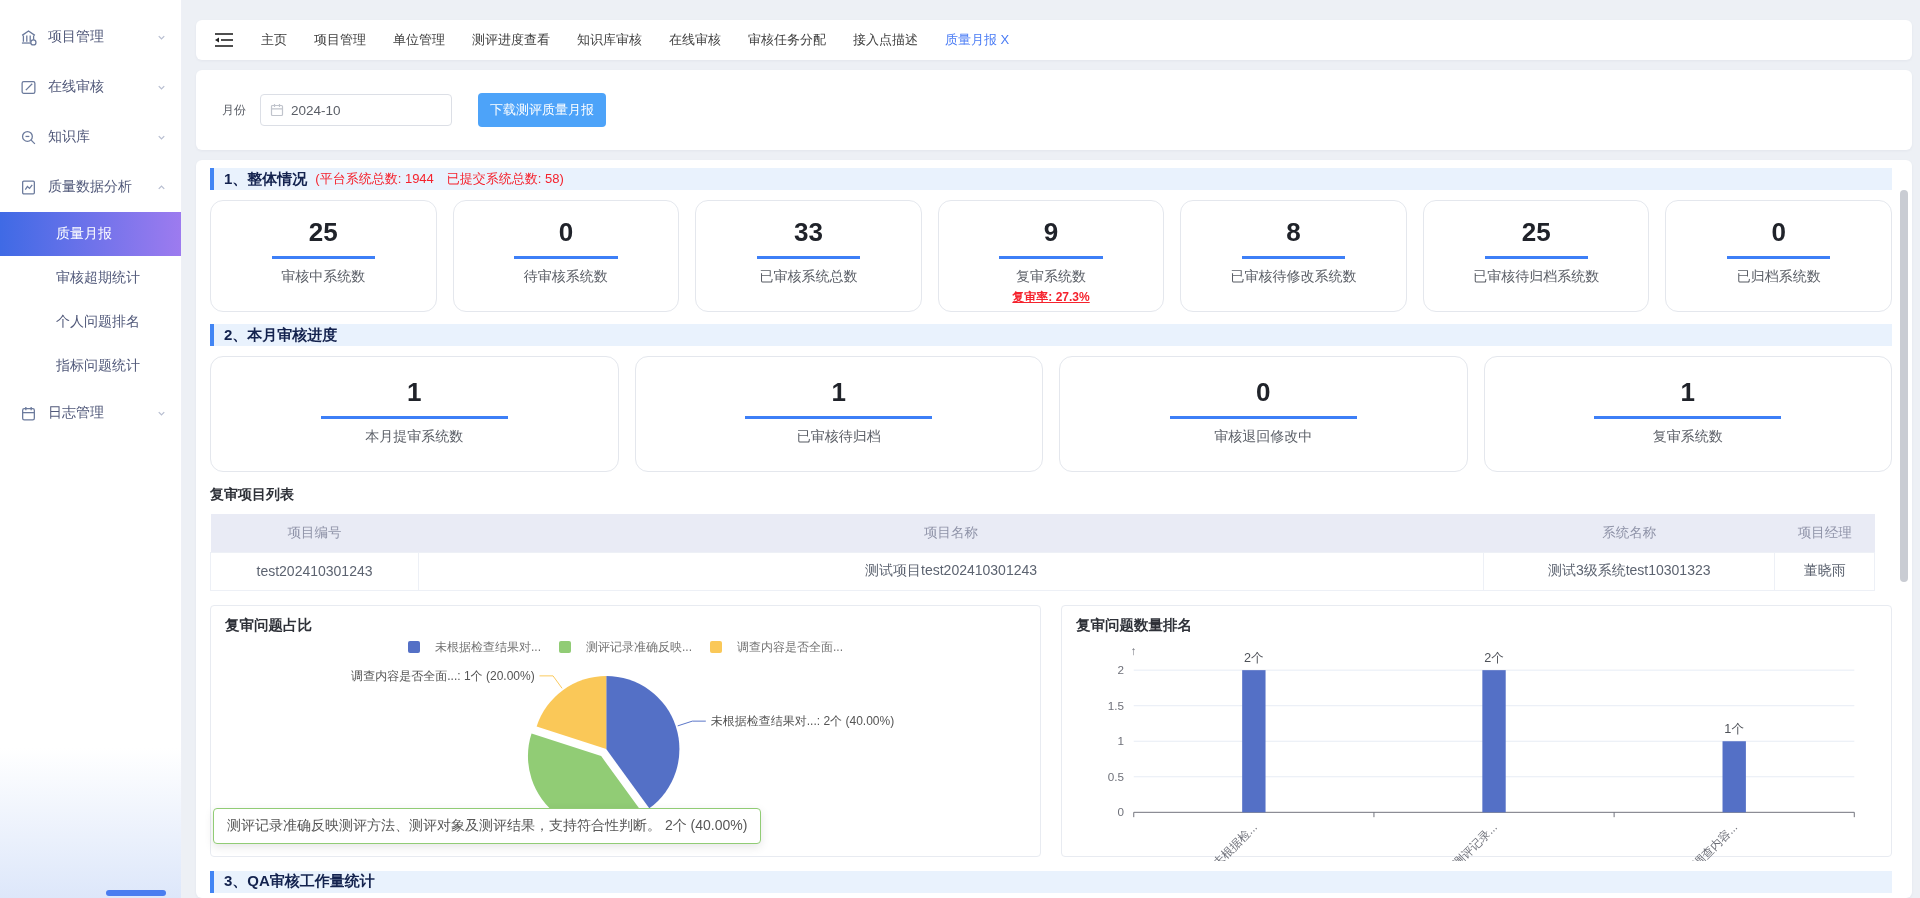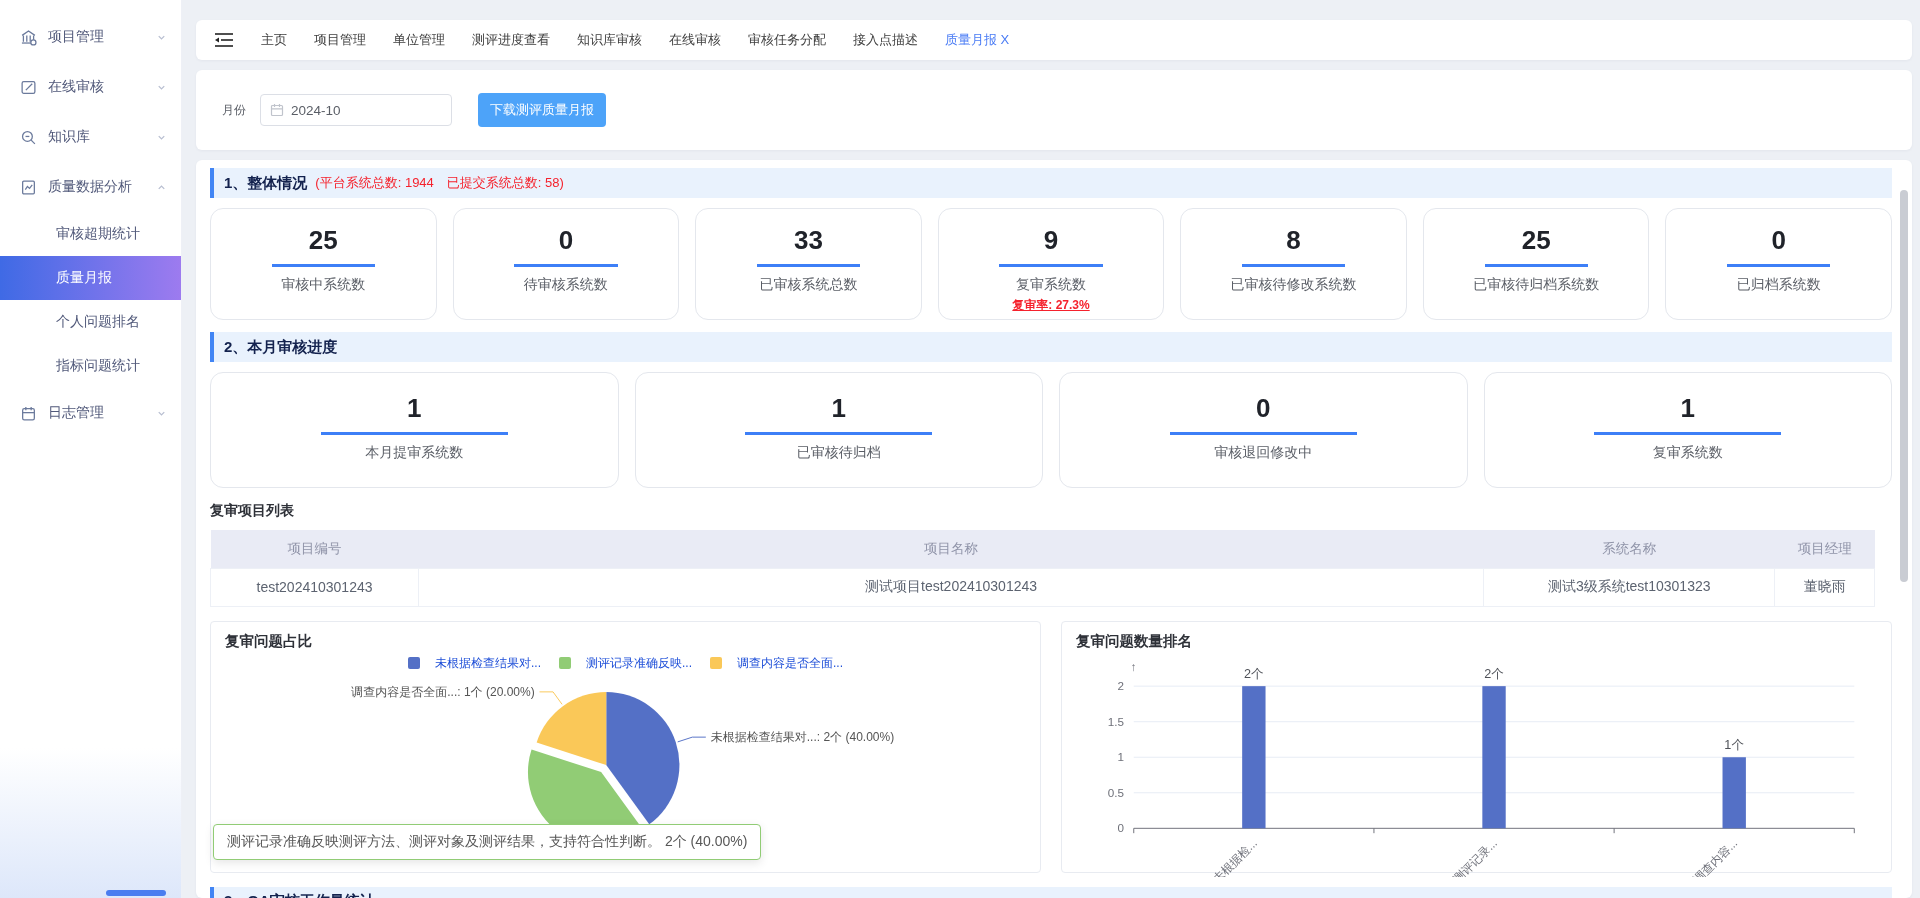--- a/index.html
+++ b/index.html
@@ -37,21 +37,21 @@
   .month-input { position:relative; width:192px; height:32px; border:1px solid #dcdfe6; border-radius:4px;
     background:#fff; display:flex; align-items:center; }
   .month-input svg { margin:0 7px 0 9px; flex:none; }
   .month-input input { border:none; outline:none; font-size:13.5px; color:#5a5e66; width:130px;
     font-family:inherit; background:transparent; }
   .dl-btn { margin-left:26px; background:#4da3f9; color:#fff; border:none; border-radius:4px;
     font-size:13px; padding:8px 12px; cursor:pointer; font-family:inherit; }
 
   .content { flex:1; margin-top:10px; padding:8px 20px 0 14px; position:relative; overflow:hidden; }
 
-  .band { display:flex; align-items:center; height:30px; background:#e9f2fd;
+  .band { display:flex; align-items:center; height:22px; background:#e9f2fd;
     border-left:4px solid #4285f4; padding-left:10px; }
   .band .bt { font-size:15px; font-weight:bold; color:#13224e; }
   .band .bn { font-size:13px; color:#f5222d; margin-left:8px; }
 
   .stats-row { display:flex; gap:16px; margin:10px 0 12px; }
   .stat-card { flex:1; background:#fff; border:1px solid #e4e7ed; border-radius:13px;
     text-align:center; padding-top:16px; height:112px; }
   .stat-card .num { font-size:26px; font-weight:bold; color:#20232a; line-height:30px; }
   .stat-card .uline { width:46%; height:3px; background:#3d7ff7; margin:9px auto 9px; }
   .stat-card .lab { font-size:14px; color:#5a5e66; }
@@ -63,21 +63,21 @@
   table.review th { background:#e9ebf5; color:#8f93a8; font-weight:normal; font-size:13.5px;
     height:38px; text-align:center; }
   table.review td { height:38px; font-size:14px; color:#5c6370; text-align:center;
     border:1px solid #edf0f6; background:#fff; }
 
   .charts-row { display:flex; gap:20px; margin-top:14px; }
   .chart-panel { flex:1; border:1px solid #e8ebf1; border-radius:4px; padding:8px 10px 0;
     height:252px; position:relative; }
   .chart-title { font-size:14.5px; font-weight:bold; color:#2e3138; margin:2px 0 4px 4px; }
   .legend { display:flex; justify-content:center; gap:18px; margin-bottom:2px; }
-  .legend-item { display:flex; align-items:center; gap:15px; font-size:12px; color:#1d4ed8; cursor:pointer; }
+  .legend-item { display:flex; align-items:center; gap:15px; font-size:12px; color:#737373; cursor:pointer; }
   .legend-swatch { width:12px; height:12px; border-radius:2px; flex:none; }
   .pie-label { font-size:12.5px; fill:#555; }
   .axis-label { font-size:12px; fill:#6E7079; }
   .bar-value { font-size:13px; fill:#4e5158; }
   .echart-tooltip { position:absolute; left:2px; bottom:12px; background:#fff;
     border:1px solid #91CC75; border-radius:4px; padding:8px 13px; font-size:14px; color:#575757;
     white-space:nowrap; box-shadow:0 3px 10px rgba(0,0,0,.1); z-index:5; }
 
   .band3 { margin-top:14px; }
   .vscroll { position:absolute; right:4px; top:30px; width:8px; height:392px;
@@ -125,25 +125,25 @@
     <div class="side-item">
       <svg class="ic" viewBox="0 0 16 16" fill="none" stroke="#6b7a9c" stroke-width="1.2">
           <rect x="2.5" y="2" width="11" height="12" rx="1"></rect>
           <polyline points="5,10 7,7 9,8.8 11.5,5.5"></polyline>
         </svg>
       <span class="lbl">质量数据分析</span>
       <svg class="chev" viewBox="0 0 12 12" fill="none" stroke="#a6aec5" stroke-width="1.4">
           <polyline points="3,7.5 6,4.5 9,7.5"></polyline>
         </svg>
     </div>
+    <div class="side-sub active">
+      <span>质量月报</span>
+    </div>
     <div class="side-sub">
       <span>审核超期统计</span>
-    </div>
-    <div class="side-sub active">
-      <span>质量月报</span>
     </div>
     <div class="side-sub">
       <span>个人问题排名</span>
     </div>
     <div class="side-sub">
       <span>指标问题统计</span>
     </div>
     <div class="side-item">
       <svg class="ic" viewBox="0 0 16 16" fill="none" stroke="#6b7a9c" stroke-width="1.2">
           <rect x="2.5" y="3.5" width="11" height="10.5" rx="1.5"></rect>

